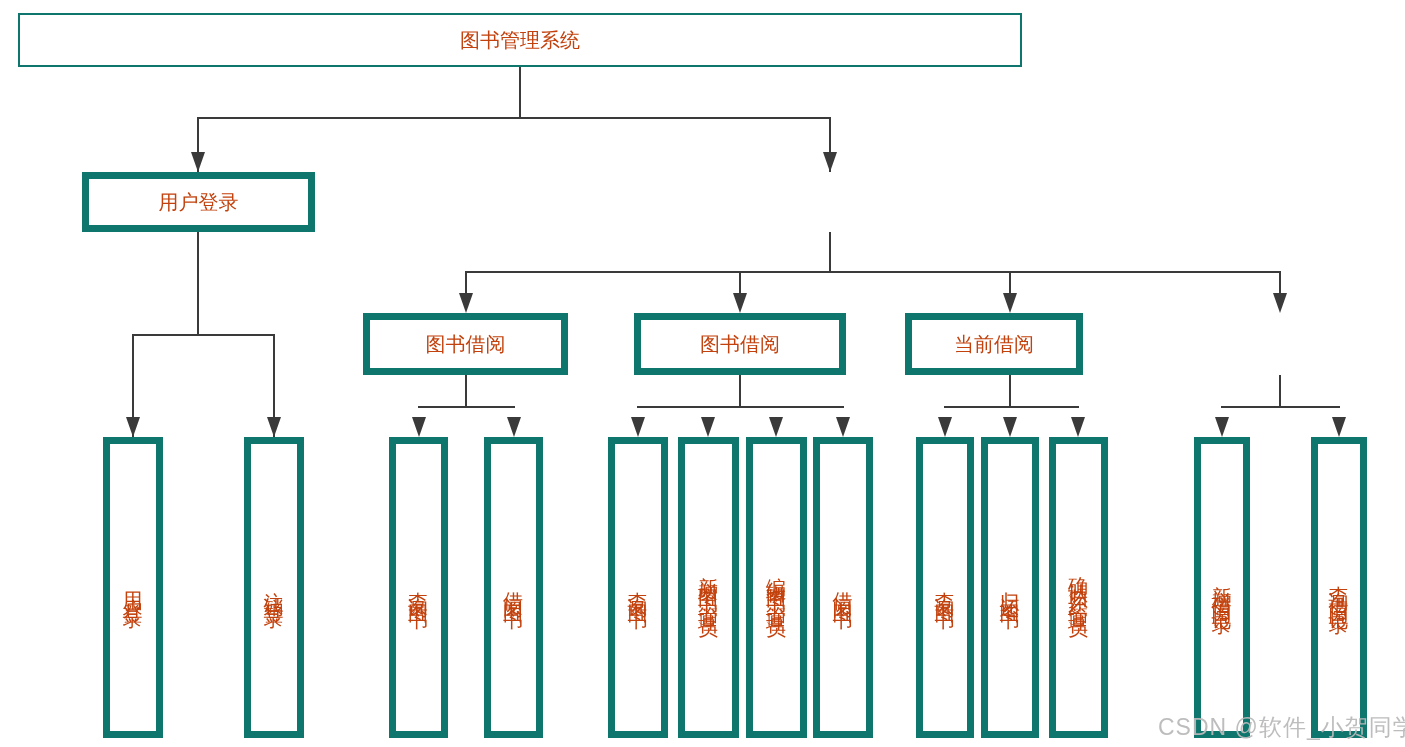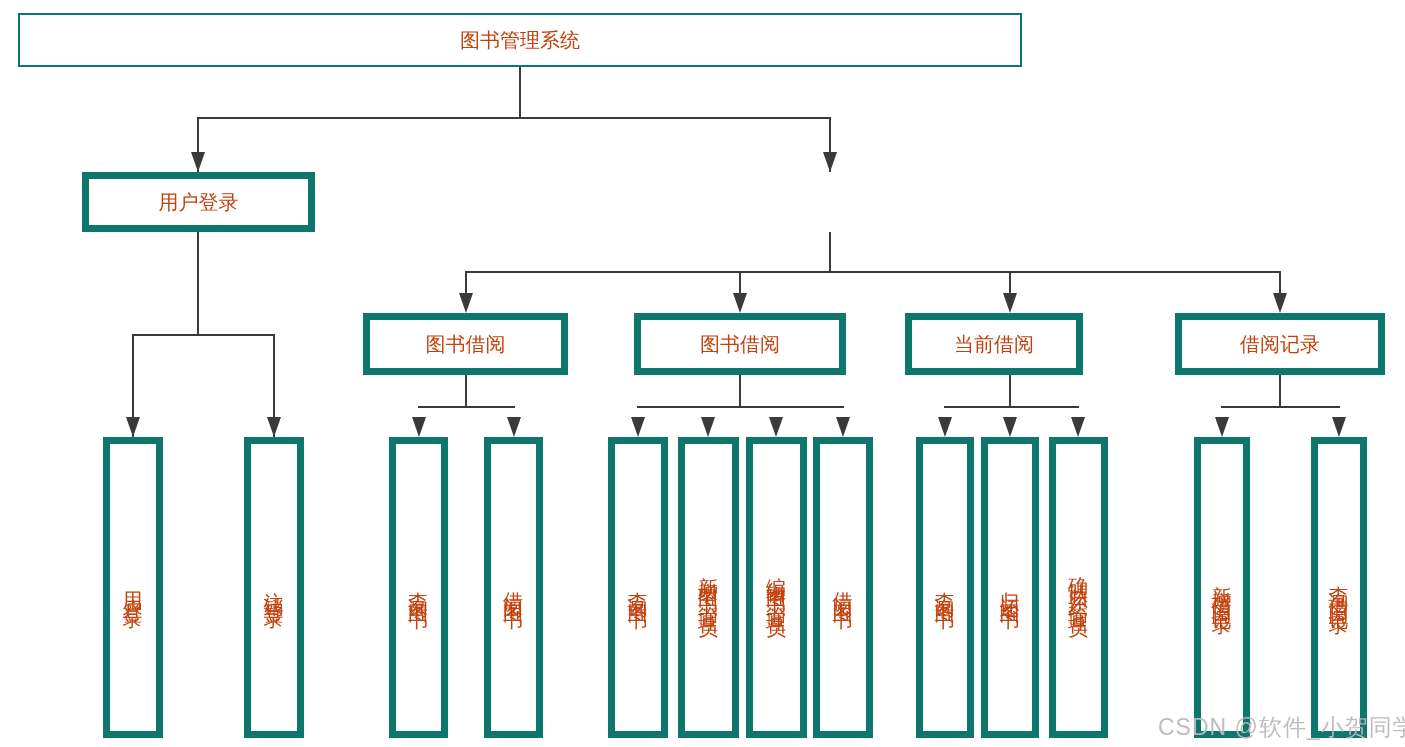--- a/index.html
+++ b/index.html
@@ -96,23 +96,20 @@
 
   <div class="node" style="left:363px; top:313px; width:205px; height:62px;">
     <span>图书借阅</span>
   </div>
   <div class="node" style="left:634px; top:313px; width:212px; height:62px;">
     <span>图书借阅</span>
   </div>
   <div class="node" style="left:905px; top:313px; width:178px; height:62px;">
     <span>当前借阅</span>
   </div>
-  <div class="node" style="left:1175px; top:313px; width:210px; height:62px;">
-    <span>借阅记录</span>
-  </div>
 
   <div class="vline" style="left:465px; top:375px; height:32px;"></div>
   <div class="hline" style="left:418px; top:406px; width:97px;"></div>
   <div class="arrow" style="left:412px; top:417px;"></div>
   <div class="arrow" style="left:507px; top:417px;"></div>
 
   <div class="vline" style="left:739px; top:375px; height:32px;"></div>
   <div class="hline" style="left:637px; top:406px; width:207px;"></div>
   <div class="arrow" style="left:631px; top:417px;"></div>
   <div class="arrow" style="left:701px; top:417px;"></div>

